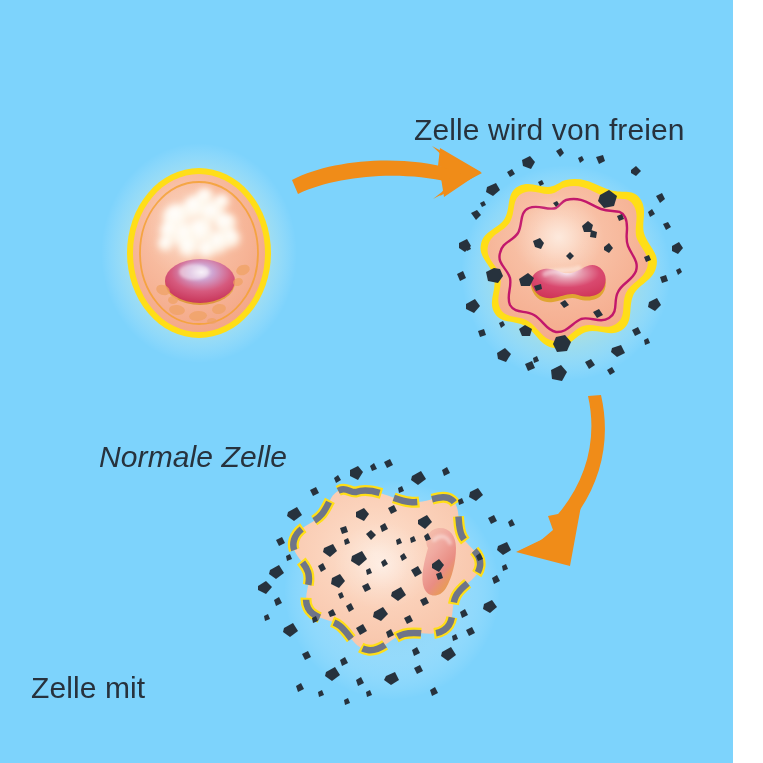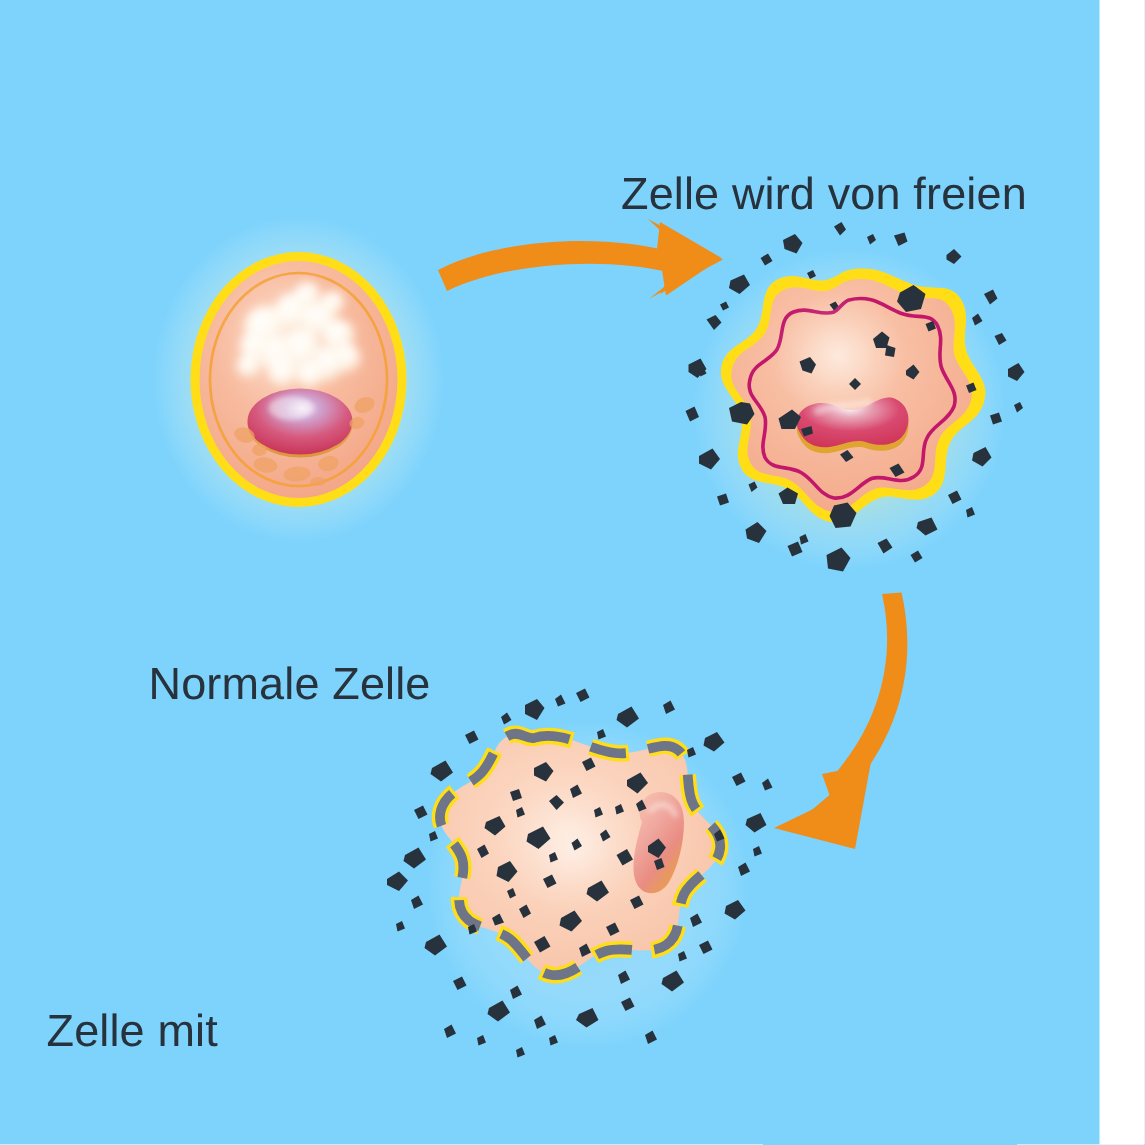--- a/index.html
+++ b/index.html
@@ -35,20 +35,21 @@
     user-select: none;
   }
   #cap-attacked {
     left: 414px;
     top: 31px;
     text-align: left;
   }
   #cap-normal {
     left: 99px;
     top: 358px;
+    font-style: italic;
   }
   #cap-stressed {
     left: 31px;
     top: 589px;
   }
 </style>
 </head>
 <body>
 
 <div id="stage">

